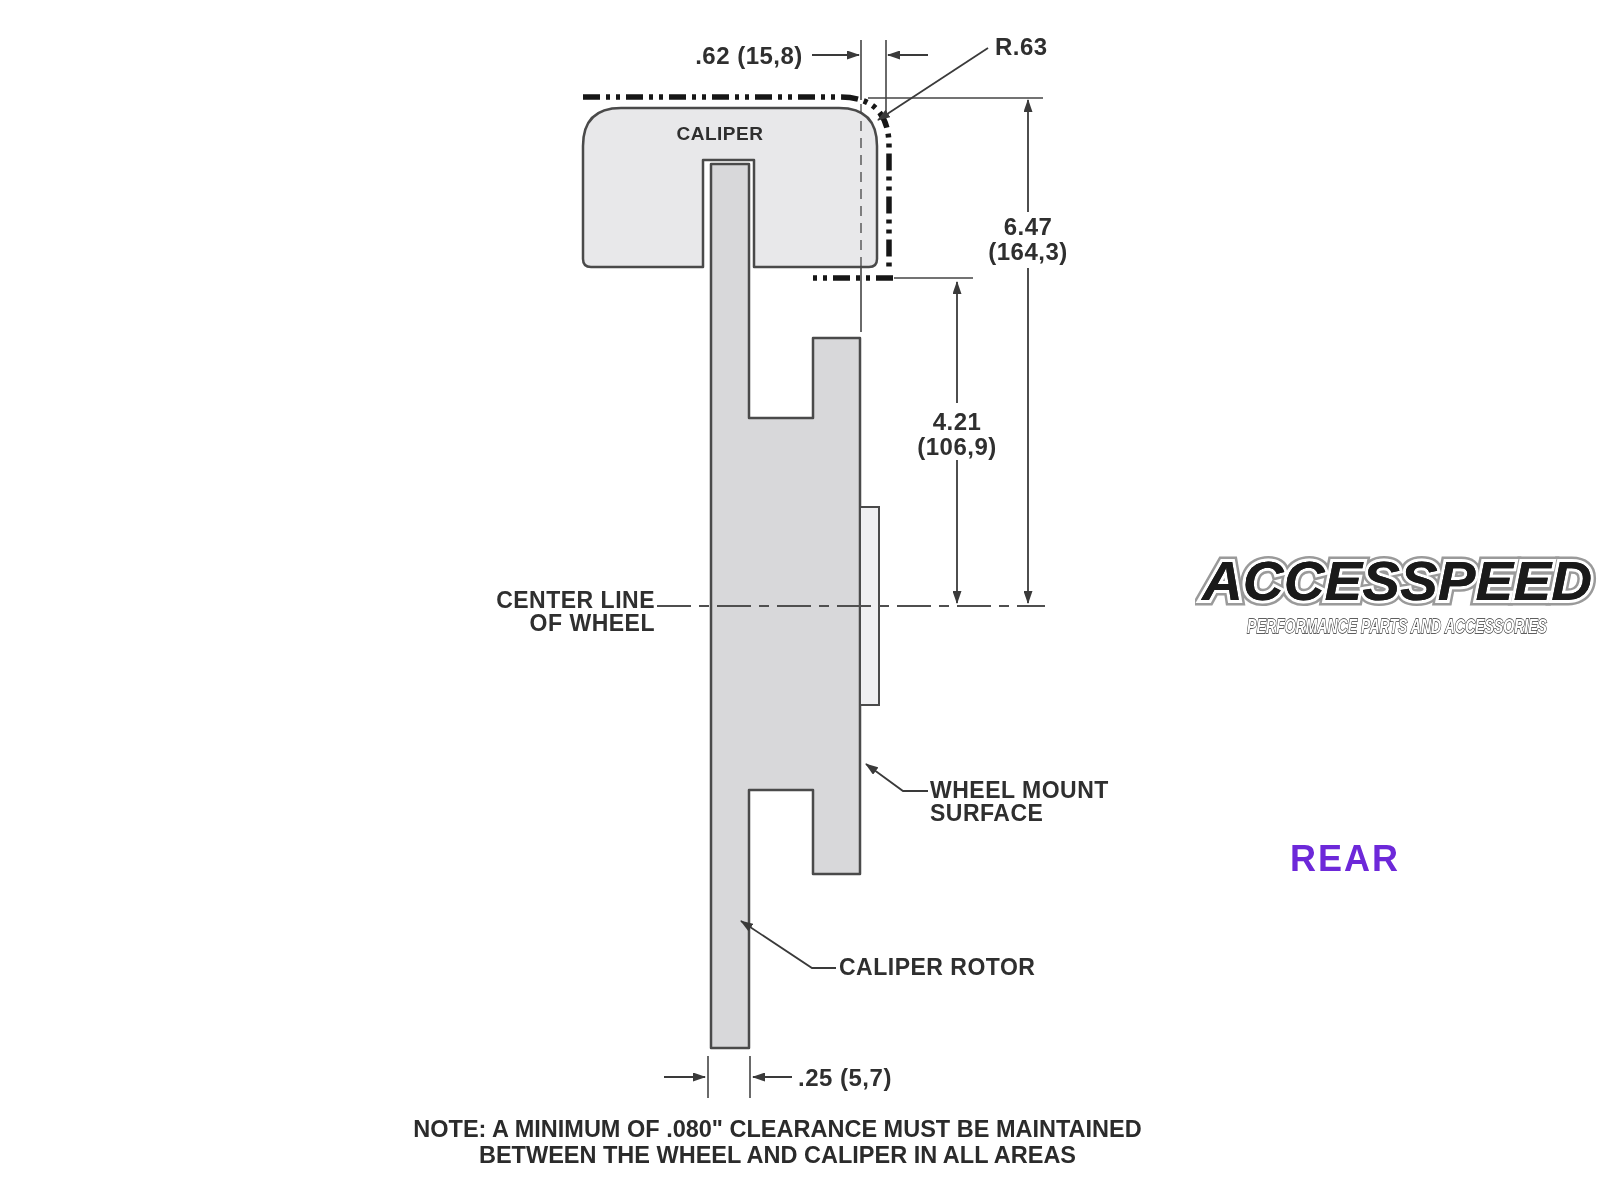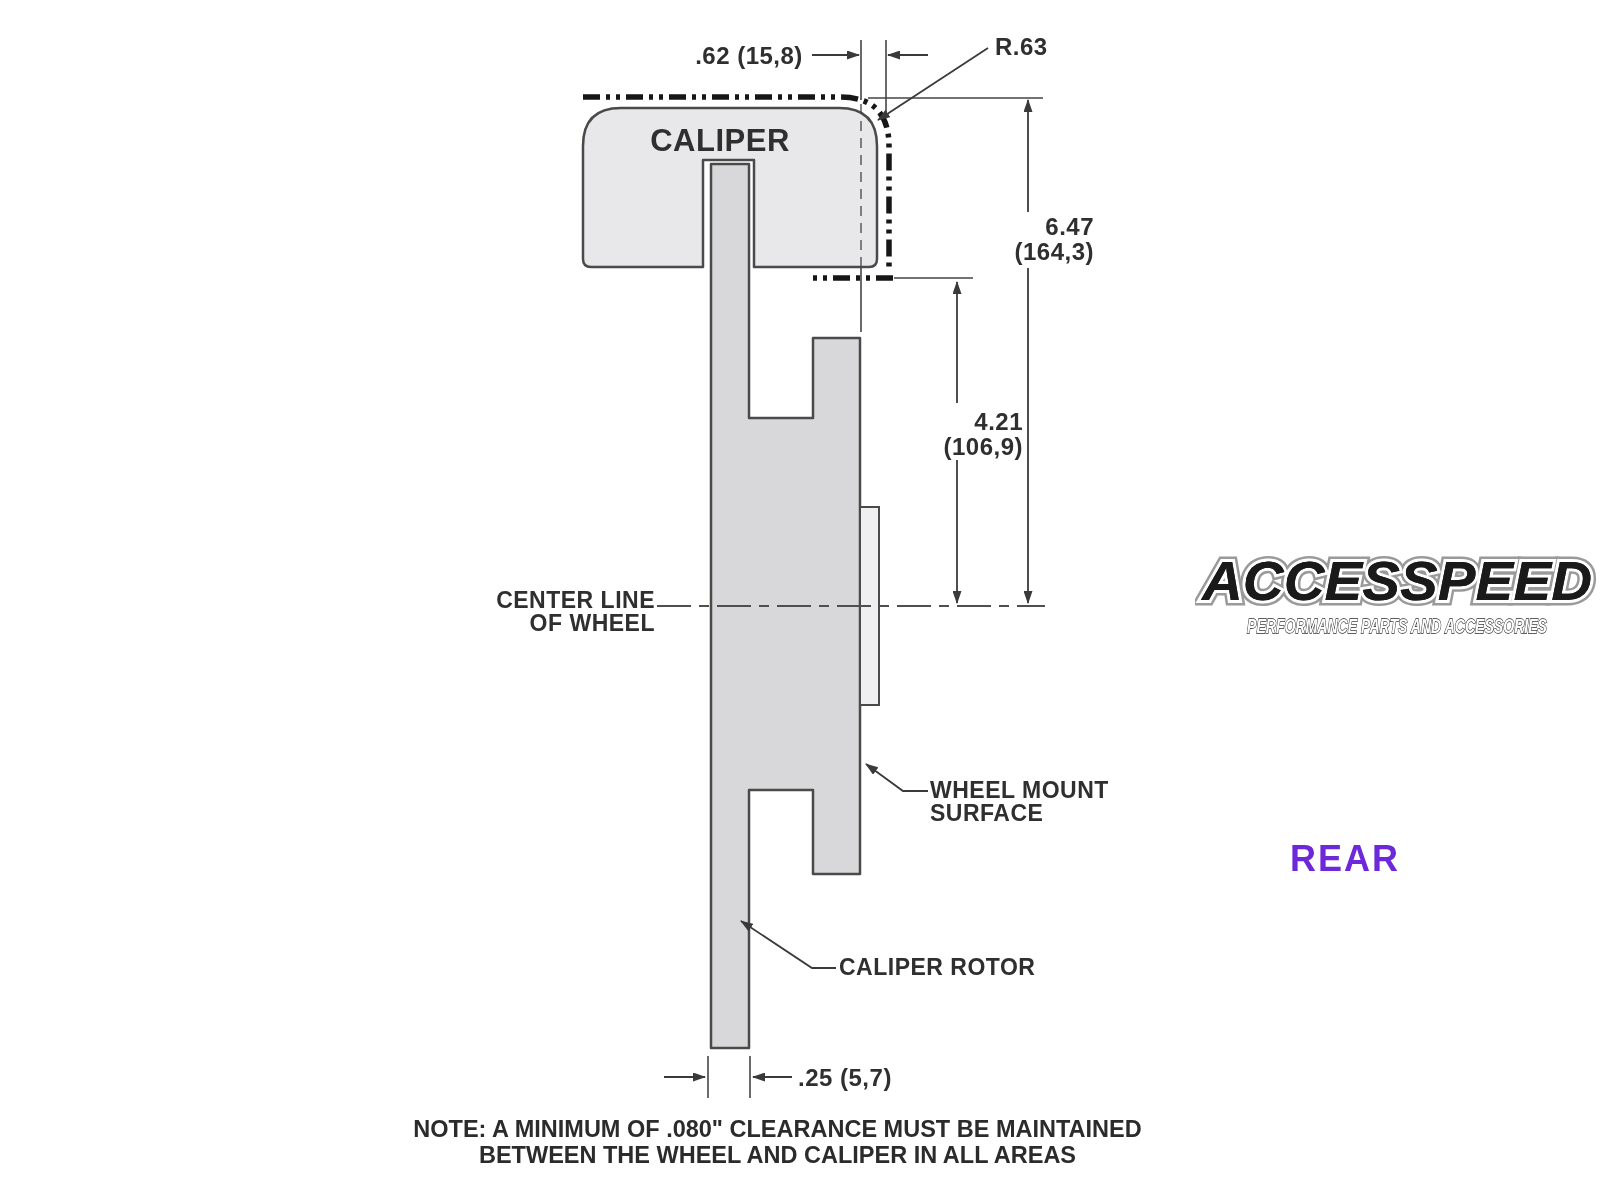--- a/index.html
+++ b/index.html
@@ -4,23 +4,23 @@
 <style>
   html,body{margin:0;padding:0;background:#ffffff;}
   #canvas{
     position:relative;width:1600px;height:1200px;background:#ffffff;overflow:hidden;
     font-family:"Liberation Sans", sans-serif;
   }
   #drawing-svg{position:absolute;left:0;top:0;}
   .lbl{position:absolute;color:#2f2f2f;font-weight:bold;white-space:nowrap;}
   .dim{font-size:24px;letter-spacing:.5px;}
   .anno{font-size:23px;letter-spacing:.5px;line-height:23px;}
-  .center-text{text-align:right;white-space:normal;}
+  .center-text{text-align:center;white-space:normal;}
   .right-text{text-align:right;white-space:normal;}
-  #caliper-label{left:650px;top:123px;width:140px;font-size:31px;text-align:center;}
+  #caliper-label{left:650px;top:123px;width:140px;font-size:19px;text-align:center;}
   #dim-offset{left:690px;top:42px;width:118px;text-align:center;}
   #dim-radius{left:995px;top:33px;}
   #dim-647{left:962px;top:214px;width:132px;line-height:25px;}
   #dim-421{left:891px;top:409px;width:132px;line-height:25px;}
   #centerline-label{left:455px;top:589px;width:200px;}
   #wheelmount-label{left:930px;top:779px;}
   #rotor-label{left:839px;top:956px;}
   #dim-25{left:798px;top:1064px;}
   #rear-label{left:1265px;top:838px;width:160px;font-size:36px;font-weight:800;
     letter-spacing:2px;text-align:center;color:#6d28d9;}

